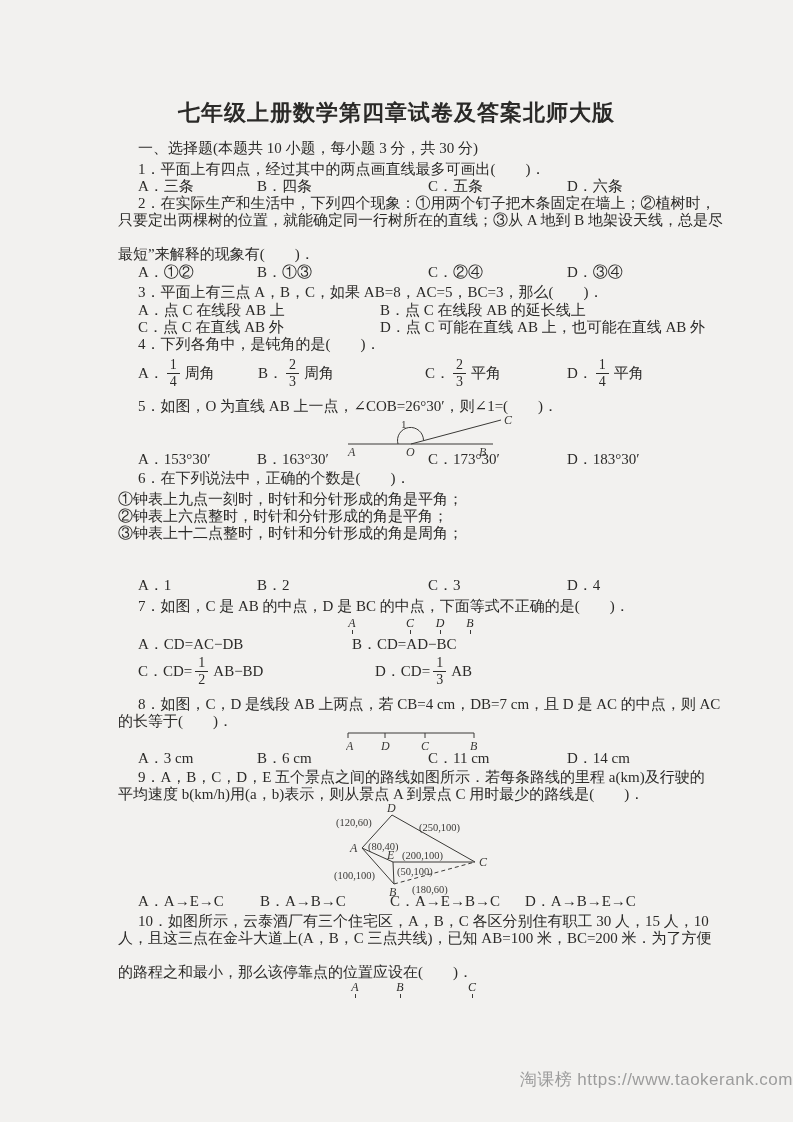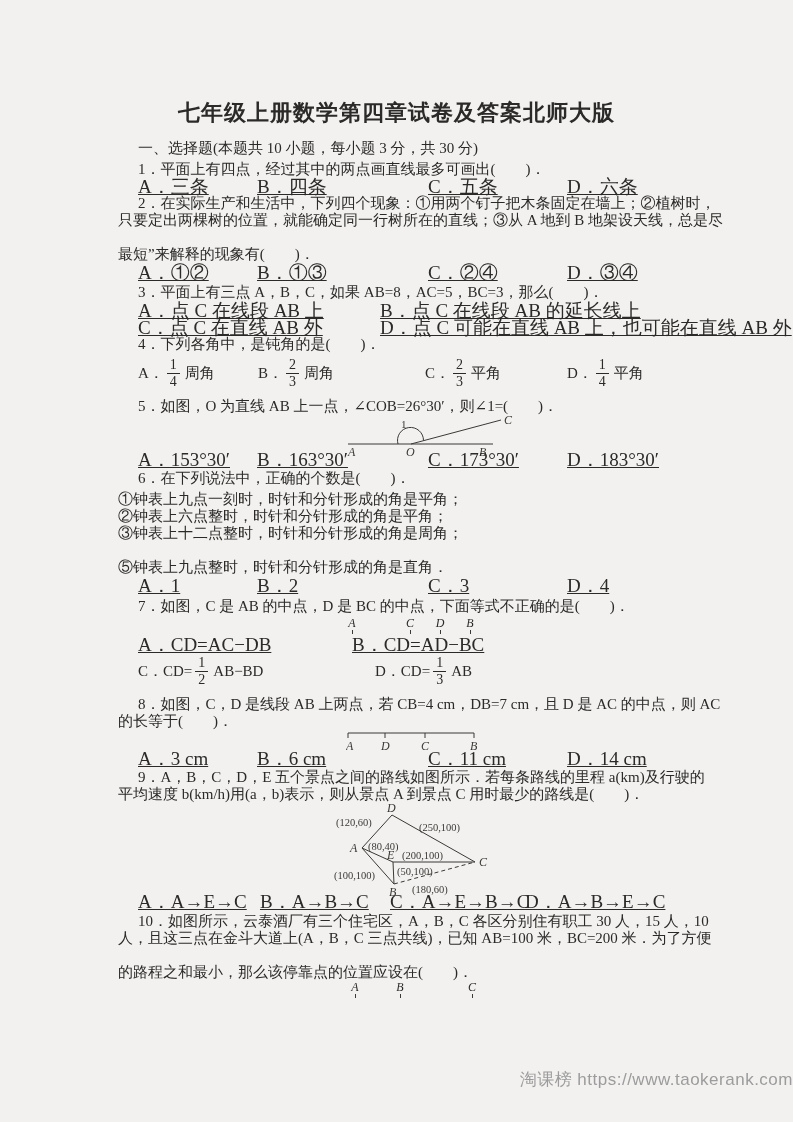--- a/index.html
+++ b/index.html
@@ -17,21 +17,21 @@
     margin:0;text-align:center;
     font-size:22px;font-weight:600;letter-spacing:1px;
     white-space:nowrap;
   }
   .content{position:absolute;left:118px;top:0;width:592px;height:1122px;}
   .line{
     position:absolute;white-space:nowrap;
     font-size:15px;line-height:17px;height:17px;
   }
   .row{position:absolute;left:0;width:592px;height:17px;}
-  .row .opt{position:absolute;top:0;white-space:nowrap;font-size:19px;line-height:17px;text-decoration:underline;}
+  .row .opt{position:absolute;top:0;white-space:nowrap;font-size:15px;line-height:17px;}
   .fracrow{position:absolute;left:0;width:592px;height:42px;}
   .fracrow .opt{position:absolute;top:0;height:42px;display:flex;align-items:center;white-space:nowrap;font-size:15px;}
   .frac{display:inline-block;text-align:center;vertical-align:middle;line-height:1.1;font-size:14px;margin:0 3px;}
   .frac .num{display:block;border-bottom:1.4px solid #2b2a28;padding:0 3px;}
   .frac .den{display:block;padding:0 3px;}
   .sufx{margin-left:2px;}
   .fig{position:absolute;}
   .fig svg text{font-family:"Liberation Serif","DejaVu Serif",serif;fill:#3a3936;}
   .ptfig{position:absolute;height:18px;}
   .pt{position:absolute;top:0;width:14px;text-align:center;font-size:12px;font-style:italic;line-height:12px;}
@@ -135,21 +135,20 @@
       <span class="opt" style="left:20px">A．153°30′</span>
       <span class="opt" style="left:139px">B．163°30′</span>
       <span class="opt" style="left:310px">C．173°30′</span>
       <span class="opt" style="left:449px">D．183°30′</span>
     </div>
 
     <div class="line" style="top:470px;left:20px">6．在下列说法中，正确的个数是(　　)．</div>
     <div class="line" style="top:491px;left:0">①钟表上九点一刻时，时针和分针形成的角是平角；</div>
     <div class="line" style="top:508px;left:0">②钟表上六点整时，时针和分针形成的角是平角；</div>
     <div class="line" style="top:525px;left:0">③钟表上十二点整时，时针和分针形成的角是周角；</div>
-    <div class="line" style="top:559px;left:0">⑤钟表上九点整时，时针和分针形成的角是直角．</div>
     <div class="row" style="top:577px">
       <span class="opt" style="left:20px">A．1</span>
       <span class="opt" style="left:139px">B．2</span>
       <span class="opt" style="left:310px">C．3</span>
       <span class="opt" style="left:449px">D．4</span>
     </div>
 
     <div class="line" style="top:598px;left:20px">7．如图，C 是 AB 的中点，D 是 BC 的中点，下面等式不正确的是(　　)．</div>
     <div class="ptfig" style="top:617px;left:227px;width:140px">
       <span class="pt" style="left:0"><span>A</span><span class="tick"></span></span>

